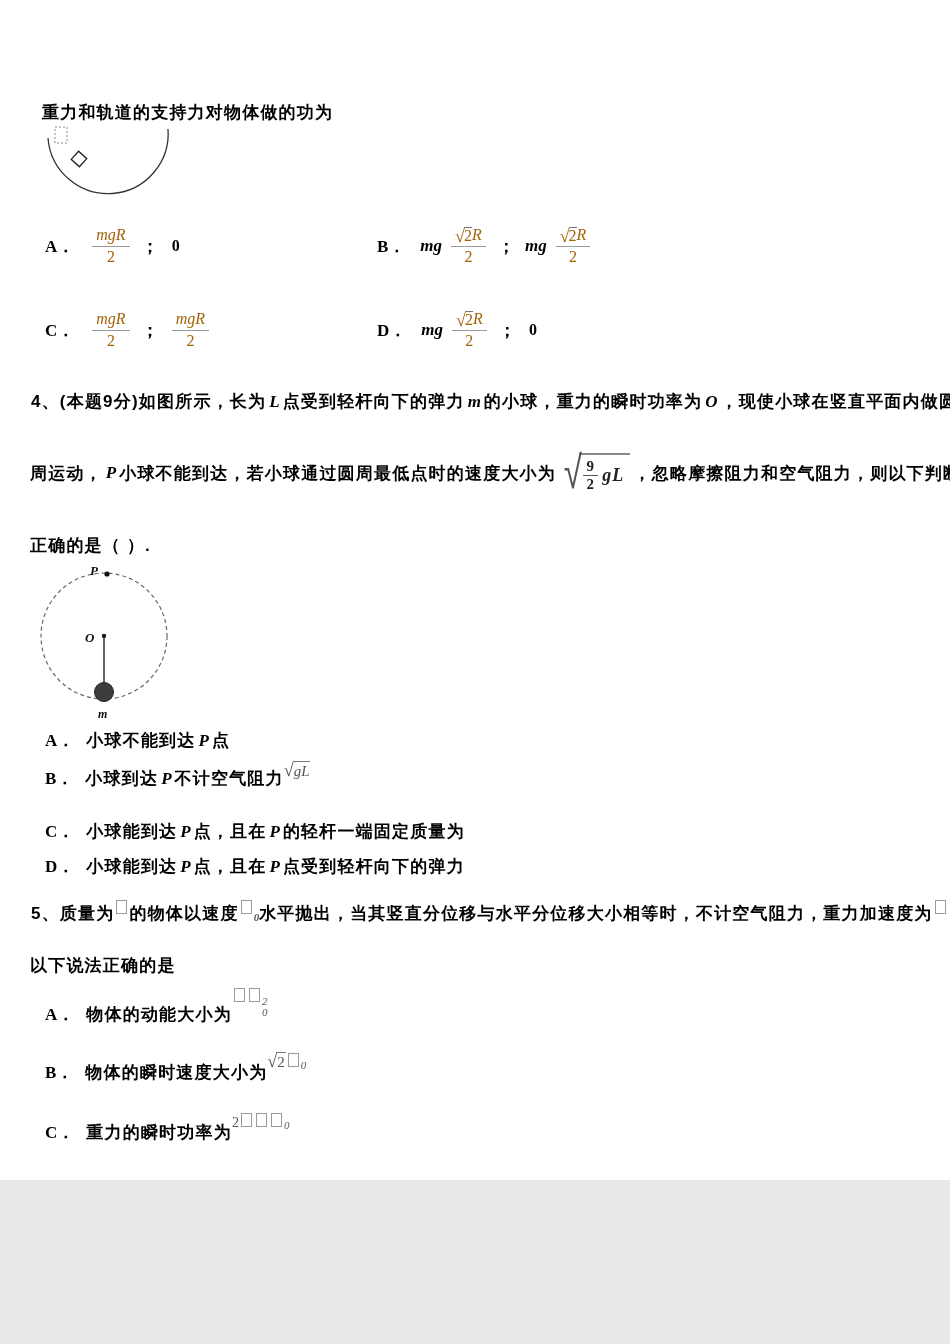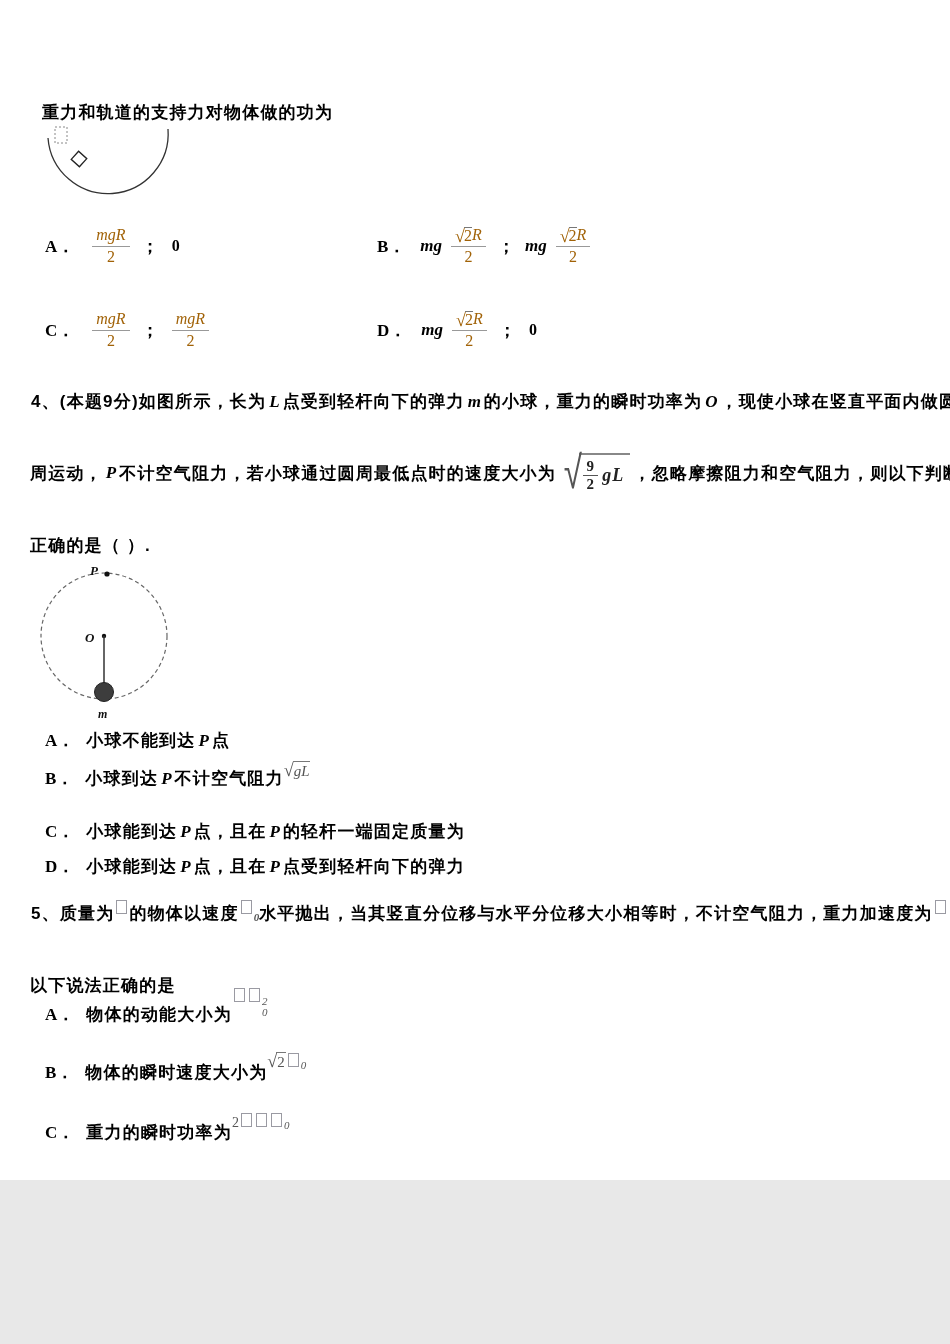--- a/index.html
+++ b/index.html
@@ -127,21 +127,21 @@
     <span class="zero">0</span>
   </div>
 
   <div class="abs cn" style="left:31px;top:390px;">
     <span>4、(本题9分)如图所示，长为</span><span class="var">L</span><span>点受到轻杆向下的弹力</span><span class="var">m</span><span>的小球，重力的瞬时功率为</span><span class="var">O</span><span>，现使小球在竖直平面内做圆</span>
   </div>
 
   <div class="abs row cn" style="left:30px;top:444px;height:58px;">
     <span>周运动，</span>
       <span class="var">P</span>
-      <span>不计空气阻力，若小球通过圆周最低点时的速度大小为</span>
+      <span>小球不能到达，若小球通过圆周最低点时的速度大小为</span>
     <span class="bigsqrt">
       <span class="bsign">√</span>
       <span class="bcontent">
         <span class="bfrac">
             <span class="num">9</span>
             <span>2</span>
           </span>
         <span class="gvar">gL</span>
       </span>
     </span>
@@ -196,21 +196,21 @@
       <span class="var">P</span>
       <span>点，且在</span>
       <span class="var">P</span>
       <span>点受到轻杆向下的弹力</span>
   </div>
 
   <div class="abs cn" style="left:31px;top:900px;">
     <span>5、质量为</span><span class="tofu"></span><span>的物体以速度</span><span class="tofu"></span><span class="subzero">0</span><span>水平抛出，当其竖直分位移与水平分位移大小相等时，不计空气阻力，重力加速度为</span><span class="tofu"></span><span>，</span>
   </div>
 
-  <div class="abs cn" style="left:30px;top:954px;margin-top:20px;">以下说法正确的是</div>
+  <div class="abs cn" style="left:30px;top:954px;">以下说法正确的是</div>
 
   <div class="abs row cn" style="left:45px;top:999px;">
     <span class="optletter">A．</span>
     <span>物体的动能大小为</span>
     <span class="raised q5f"><span class="tofu inline"></span><span class="tofu inline"></span><span class="stack">
           <span>2</span>
           <span>0</span>
         </span></span>
   </div>
 

